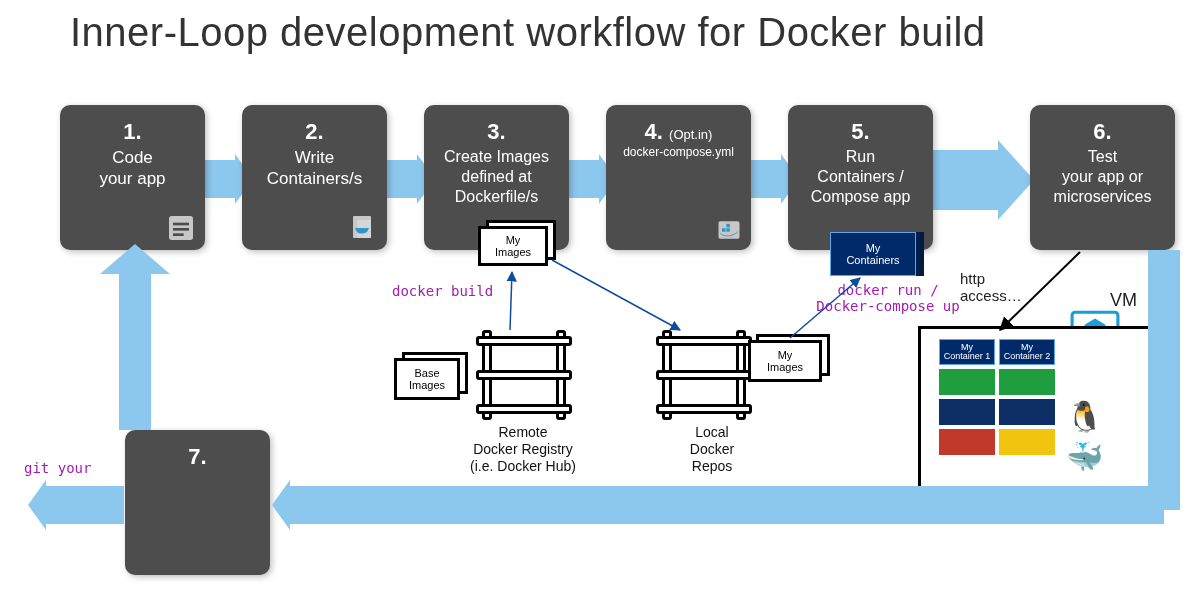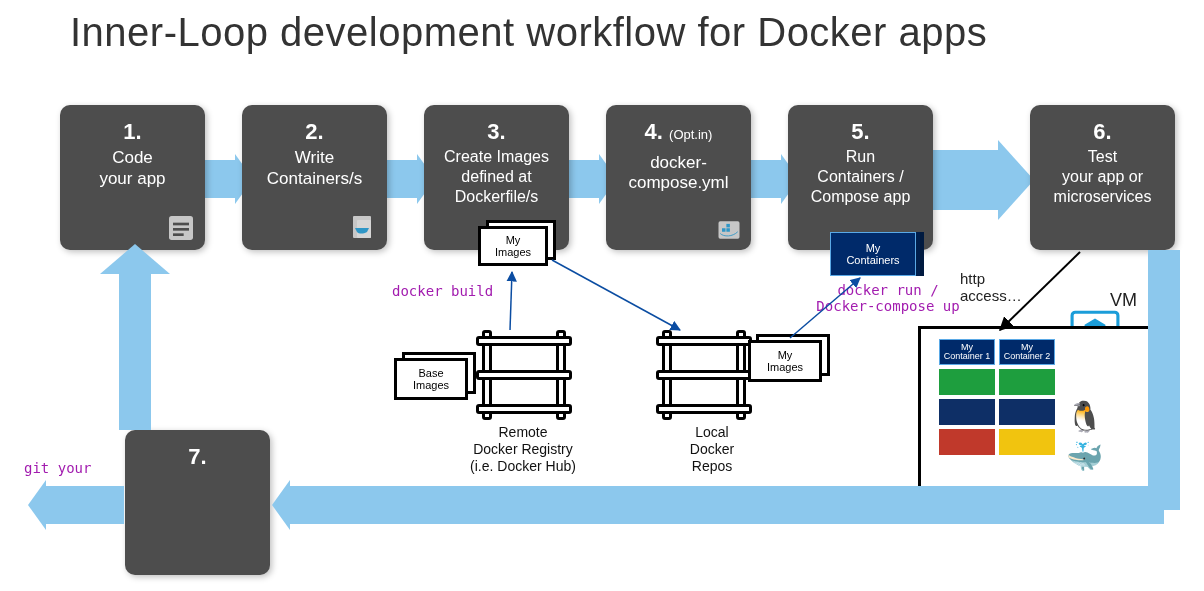--- a/index.html
+++ b/index.html
@@ -12,21 +12,21 @@
     background: #4d4d4d;
     border-radius: 10px;
     color: #fff;
     text-align: center;
     padding: 14px 8px;
     box-shadow: 2px 2px 6px rgba(0,0,0,0.25);
   }
   .step .num { font-size: 22px; font-weight: 600; }
   .step .num .sub { font-size: 13px; font-weight: 400; }
   .step .desc { font-size: 17px; line-height: 1.25; margin-top: 2px; font-weight: 300; }
-  .step .small { font-size: 17px; margin-top: 8px; }
+  .step .small { font-size: 12px; margin-top: 0; }
   .step .corner-icon { position: absolute; right: 8px; bottom: 6px; width: 32px; height: 32px; opacity: 0.85; }
 
   
   .flow-h { position: absolute; height: 38px; background: #8cc8ed; }
   .flow-h::after { content:""; position:absolute; right:-18px; top:-6px; border-left:18px solid #8cc8ed; border-top:25px solid transparent; border-bottom:25px solid transparent; }
   .flow-big { position: absolute; height: 60px; background: #8cc8ed; }
   .flow-big::after { content:""; position:absolute; right:-36px; top:-10px; border-left:36px solid #8cc8ed; border-top:40px solid transparent; border-bottom:40px solid transparent; }
   .flow-v { position: absolute; width: 32px; background: #8cc8ed; }
 
   .label-small { position: absolute; font-family: Consolas, monospace; font-size: 14px; color: #a21caf; }
@@ -55,21 +55,21 @@
   .thin-arrow-black { position:absolute; stroke:#000; stroke-width:2; fill:none; }
 
   .tux { position:absolute; font-size:30px; }
   .whale { position:absolute; font-size:30px; color:#2aa3dc; }
   .monitor { position:absolute; }
 
 </style>
 </head>
 <body>
 
-<div class="title">Inner-Loop development workflow for Docker apps</div>
+<div class="title">Inner-Loop development workflow for Docker build</div>
 
 <div class="flow-h" style="left:200px; top:160px; width:35px;"></div>
 <div class="flow-h" style="left:382px; top:160px; width:35px;"></div>
 <div class="flow-h" style="left:564px; top:160px; width:35px;"></div>
 <div class="flow-h" style="left:746px; top:160px; width:35px;"></div>
 <div class="flow-big" style="left:928px; top:150px; width:70px;"></div>
 
 <div class="step" style="left:60px; top:105px;">
   <div class="num">1.</div>
   <div class="desc" style="white-space:pre-line;text-align:center;">Code
@@ -142,21 +142,21 @@
   <div class="post" style="left:6px;"></div>
   <div class="post" style="right:6px;"></div>
   <div class="shelf" style="top:6px;"></div>
   <div class="shelf" style="top:40px;"></div>
   <div class="shelf" style="bottom:6px;"></div>
 </div>
 <div class="rack-caption" style="left:453px; top:424px; white-space:pre-line;">Remote
 Docker Registry
 (i.e. Docker Hub)</div>
 
-<div class="stack" style="left:394px; top:358px; width:74px; height:42px;">
+<div class="stack" style="left:394px; top:358px; width:66px; height:42px;">
   <div class="shadow" style="left:8px; top:-6px;"></div>
   <div class="front" style="white-space:pre-line;">Base
 Images</div>
 </div>
 
 <div class="rack" style="left:656px; top:330px;">
   <div class="post" style="left:6px;"></div>
   <div class="post" style="right:6px;"></div>
   <div class="shelf" style="top:6px;"></div>
   <div class="shelf" style="top:40px;"></div>

